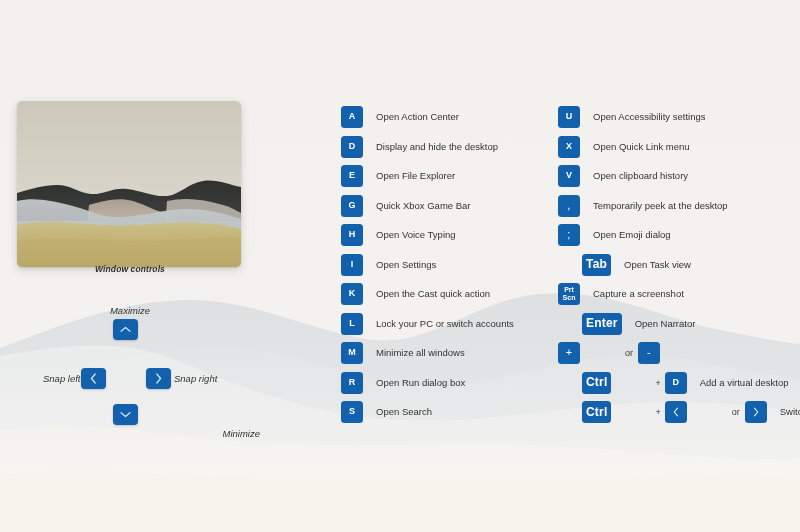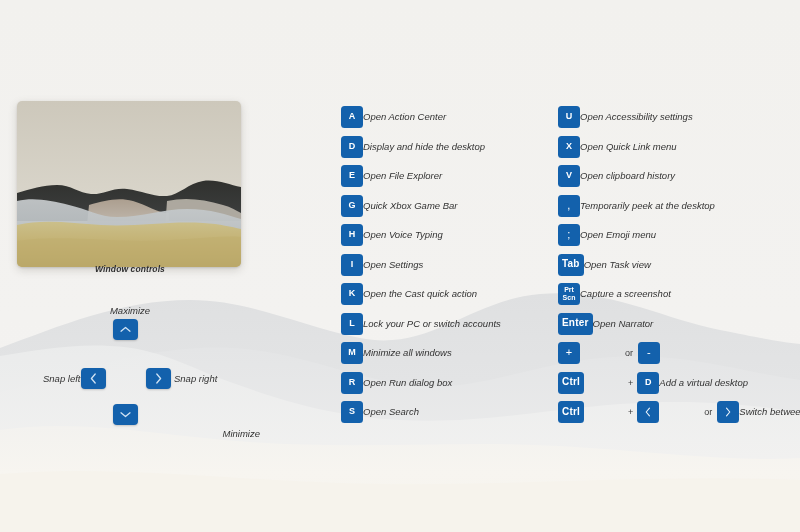--- a/index.html
+++ b/index.html
@@ -52,31 +52,30 @@
   .row{display:flex;align-items:center;height:22px;margin-bottom:7.5px;}
   .key{
     background:#1361ac;color:#fff;border-radius:3.5px;
     height:22px;min-width:22px;
     display:flex;flex-direction:column;align-items:center;justify-content:center;
     font-size:9px;font-weight:bold;line-height:1.02;
     padding:0 4px;box-sizing:border-box;flex:none;
     letter-spacing:.2px;
   }
   .key.tiny{font-size:7px;line-height:1.12;letter-spacing:0;}
-  .key.wide{font-size:10px;}
+  .key.wide{font-size:12px;margin-left:24px;}
   .key.glyph{font-size:11px;font-weight:normal;}
   .key.chev svg{display:block;}
   .sep{
     font-size:9px;color:#3a3a3a;padding:0 5px;flex:none;line-height:22px;margin-left:40px;
   }
   .sep.plus{padding:0 4px;}
   .desc{
-    font-size:9.5px;color:#333;white-space:nowrap;
+    font-size:9.5px;color:#333;margin-left:13px;white-space:nowrap;
     line-height:22px;
-    font-style:italic;
   }
 </style>
 </head>
 <body>
 
 <div id="bg">
   <svg viewBox="0 0 800 532" preserveAspectRatio="none" aria-hidden="true">
     <defs>
       <linearGradient id="skyG" x1="0" y1="0" x2="0" y2="1">
         <stop offset="0%" stop-color="#f2f1ee"></stop>
@@ -303,21 +302,21 @@
     <div class="row">
       <span class="key glyph">
         <span>,</span>
       </span>
       <span class="desc">Temporarily peek at the desktop</span>
     </div>
     <div class="row">
       <span class="key glyph">
         <span>;</span>
       </span>
-      <span class="desc">Open Emoji menu</span>
+      <span class="desc">Open Emoji dialog</span>
     </div>
     <div class="row">
       <span class="key wide">
         <span>Tab</span>
       </span>
       <span class="desc">Open Task view</span>
     </div>
     <div class="row">
       <span class="key tiny">
         <span>Prt</span>

